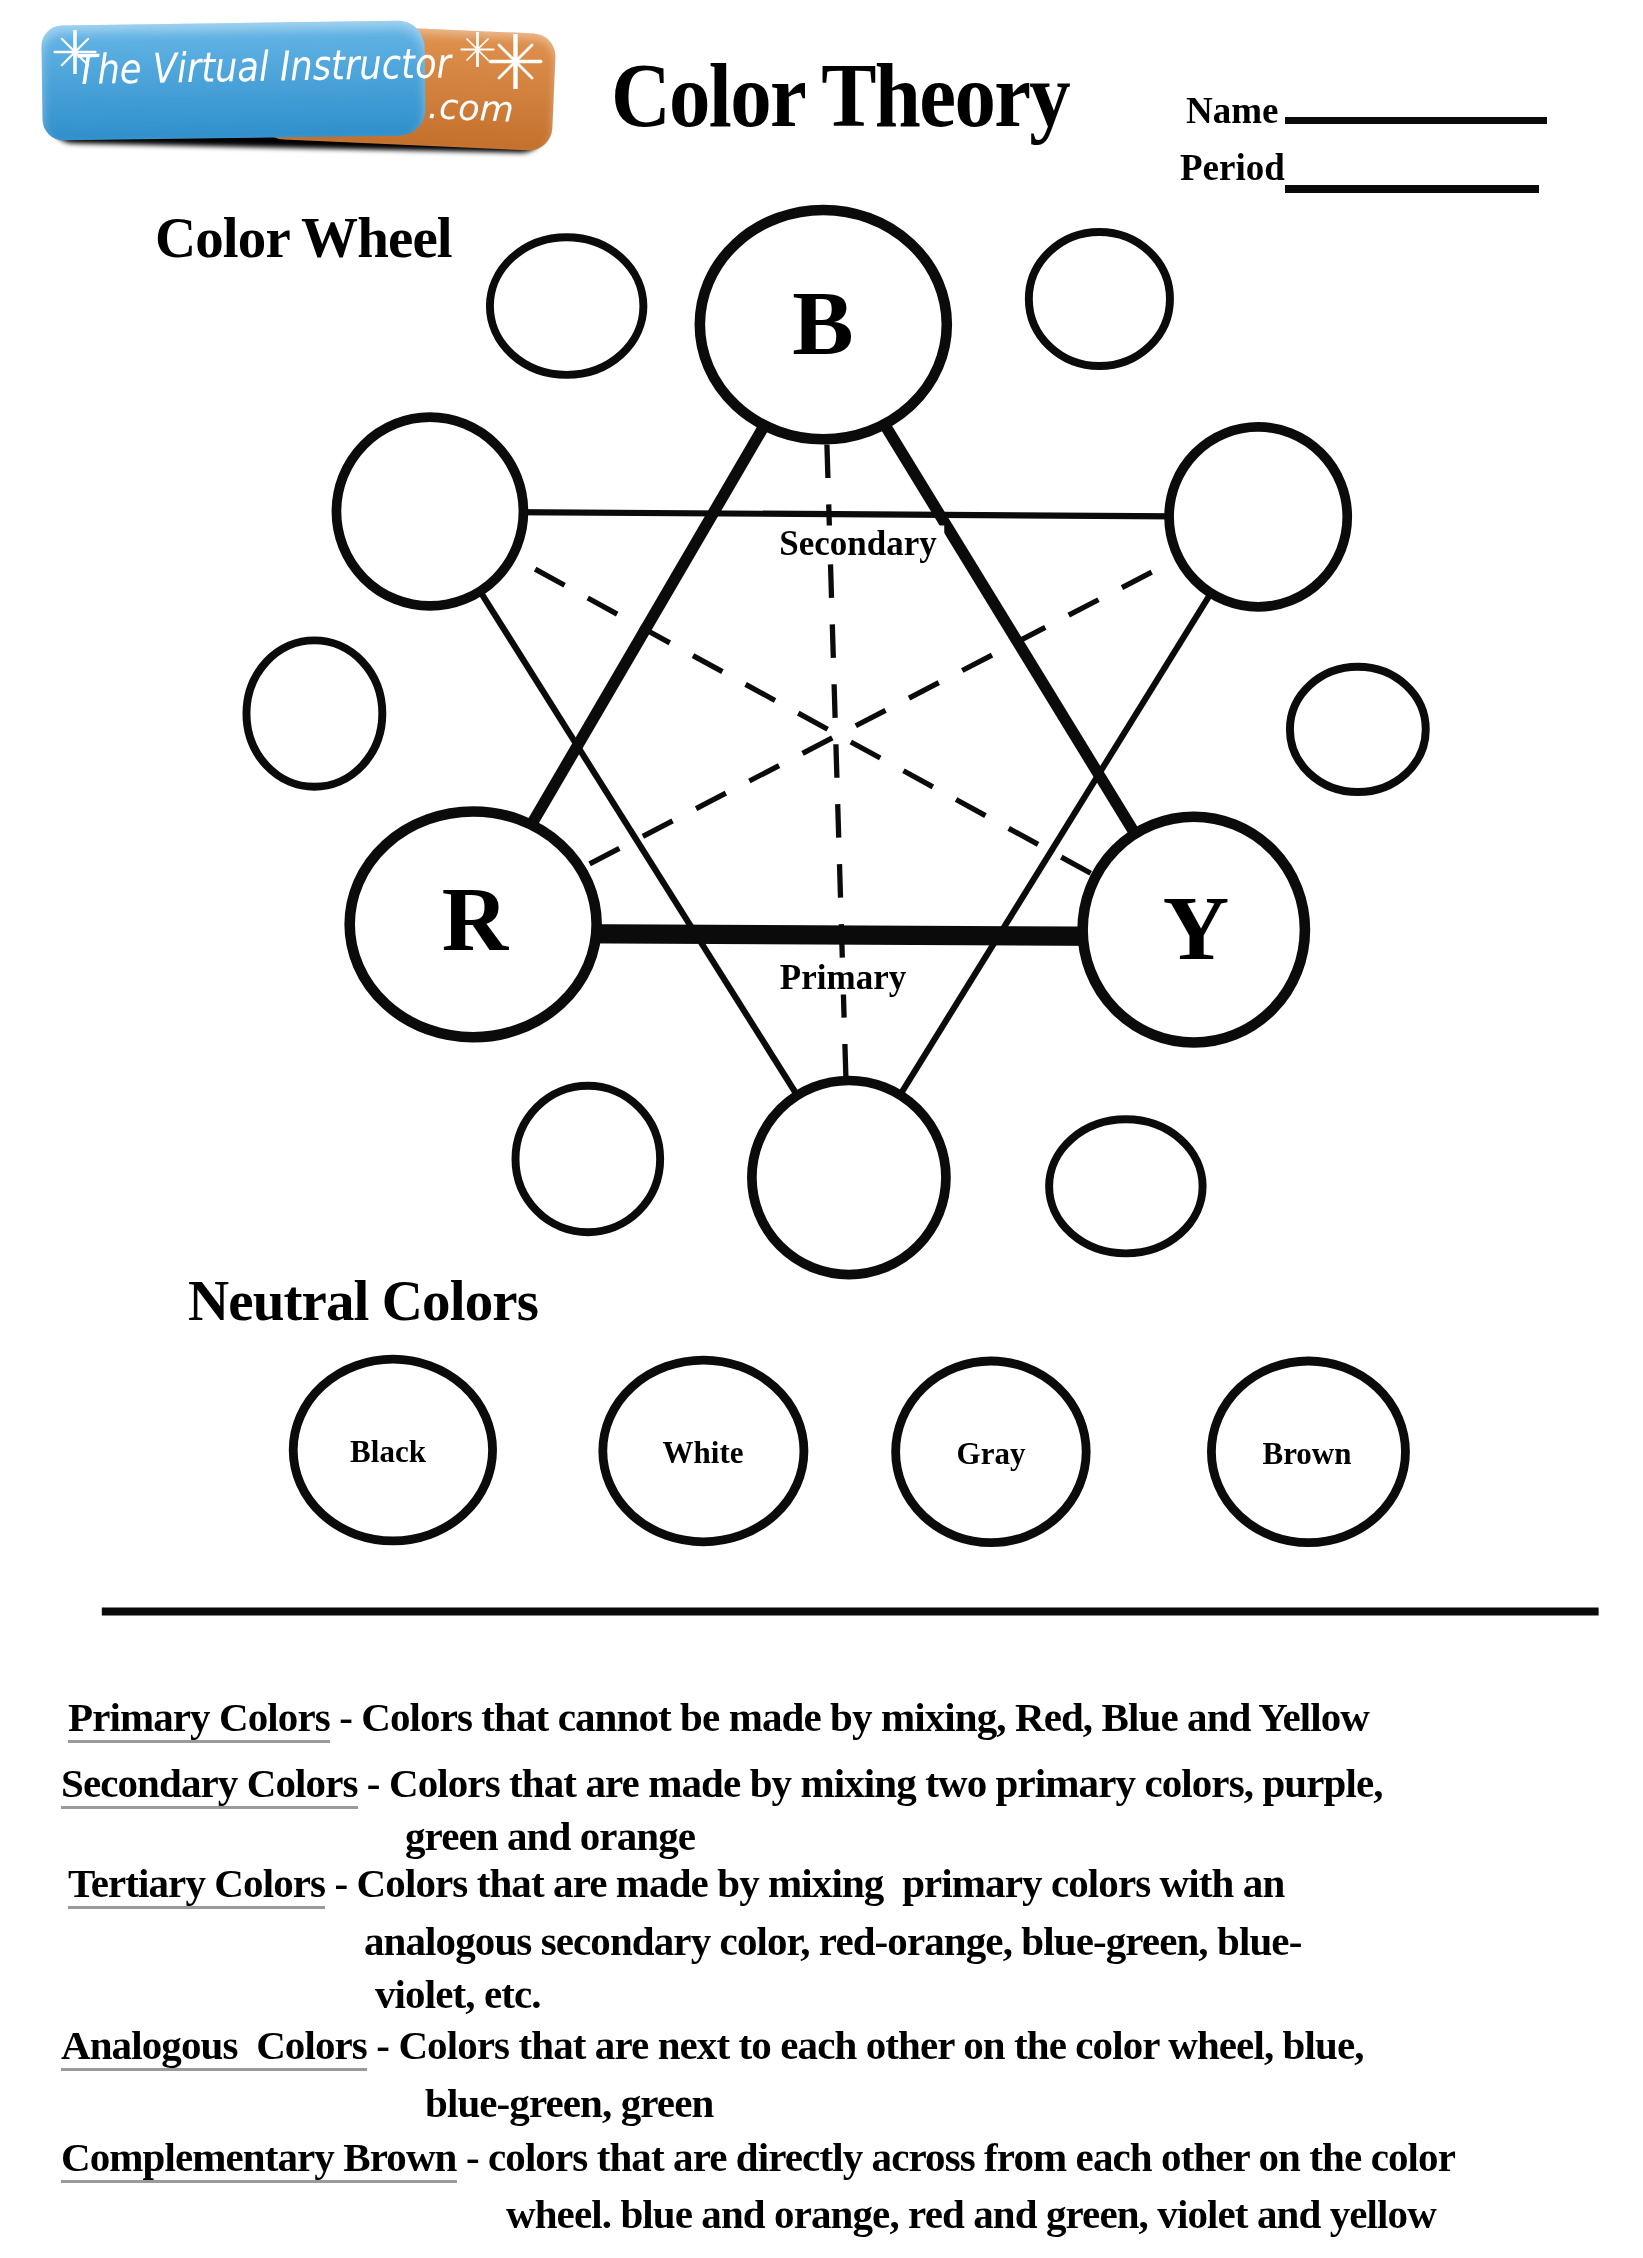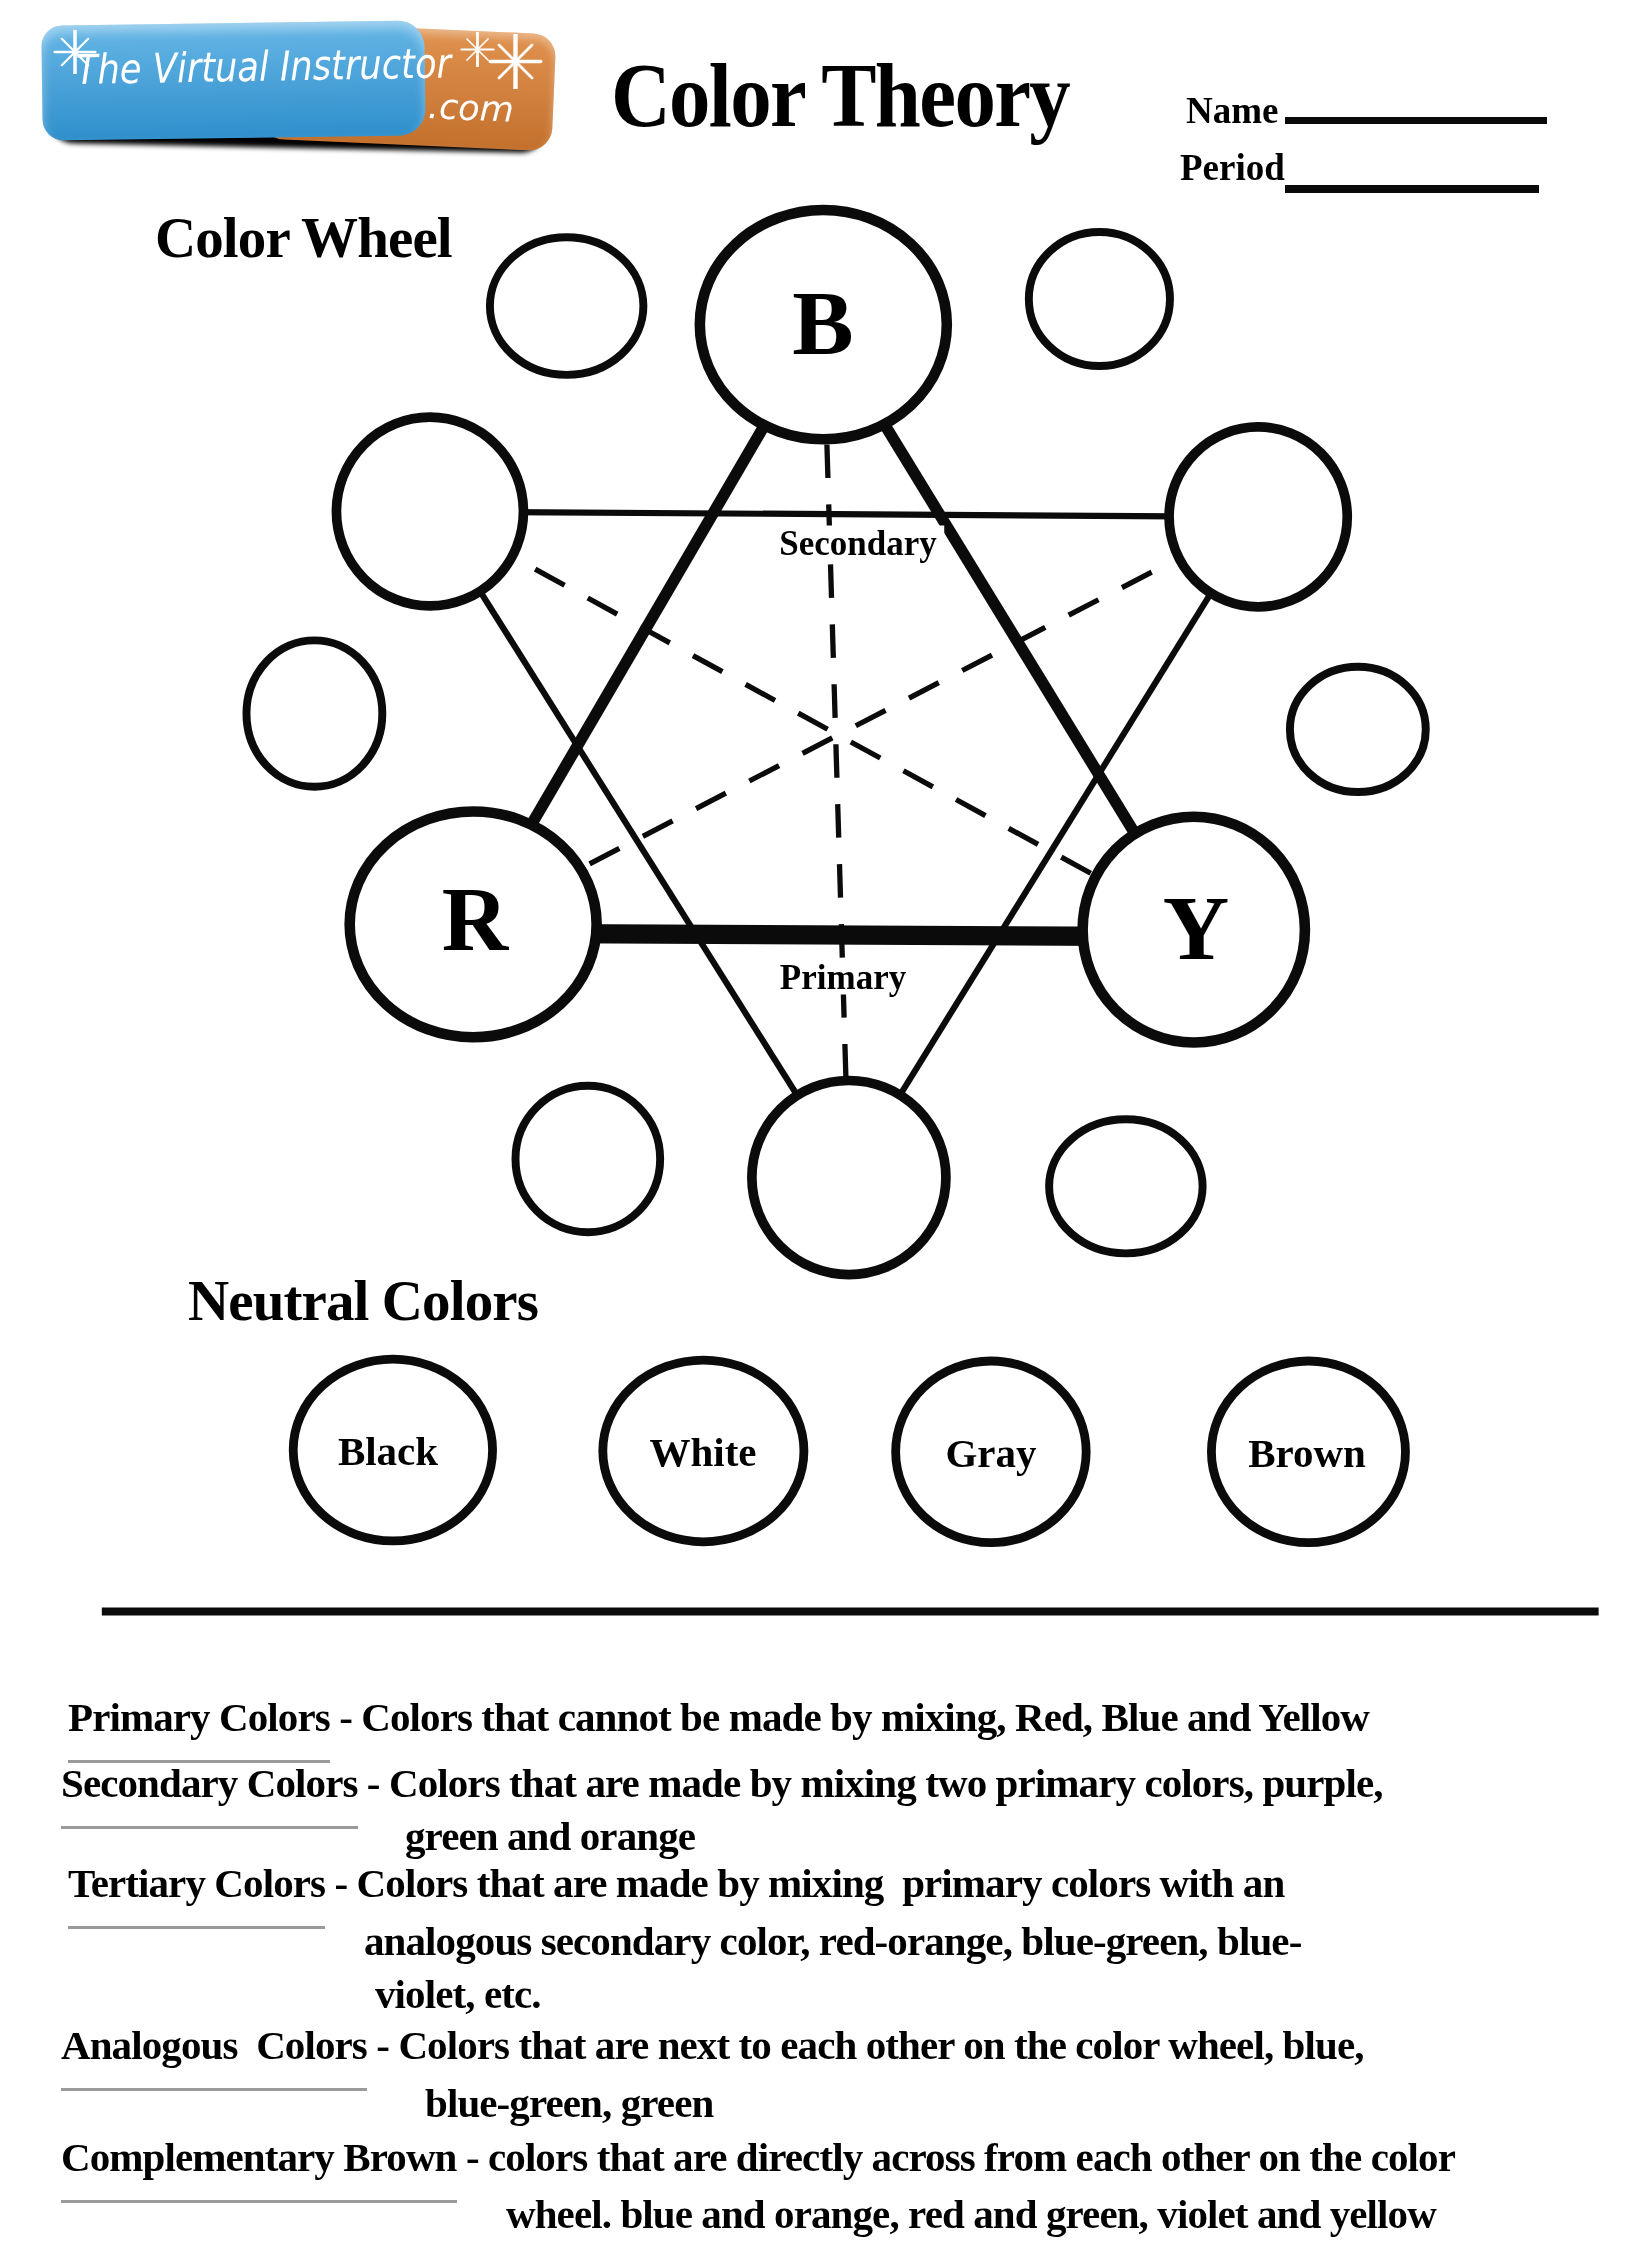--- a/index.html
+++ b/index.html
@@ -23,23 +23,23 @@
   
   .txt{position:absolute;z-index:2;white-space:nowrap;line-height:1;}
   .center{transform:translate(-50%,-50%);}
   .page-title{font-size:92px;font-weight:bold;letter-spacing:-1.8px;
     transform:translateX(-50%) scaleX(0.9);transform-origin:center top;}
   .h-section{font-size:57px;font-weight:bold;letter-spacing:-0.9px;}
   .field-label{font-size:37px;font-weight:bold;}
   .blank-line{position:absolute;background:#0a0a0a;z-index:2;}
   .wheel-letter{font-size:92px;font-weight:bold;z-index:2;}
   .tri-label{font-size:35px;font-weight:bold;background:#fff;padding:0 7px;z-index:2;}
-  .neutral-label{font-size:41px;font-weight:bold;z-index:2;}
+  .neutral-label{font-size:31px;font-weight:bold;z-index:2;}
   .def-line{font-size:41px;font-weight:bold;letter-spacing:-0.9px;z-index:2;}
-  .def-term{border-bottom:3.5px solid var(--underline-gray,#9a9a9a);padding-bottom:20px;}
+  .def-term{border-bottom:3.5px solid var(--underline-gray,#9a9a9a);padding-bottom:0;}
   
   #logo{position:absolute;left:42px;top:16px;width:529px;height:141px;z-index:3;}
   #logo .shadow{position:absolute;left:8.8px;top:30px;width:494px;height:102px;
     background:#000;border-radius:23px;transform:rotate(1.2deg);filter:blur(2.6px);}
   #logo .orange{position:absolute;left:221px;top:12.4px;width:291px;height:117px;
     border-radius:23px;transform:rotate(2.5deg);
     background:linear-gradient(180deg,var(--logo-orange,#e0924f) 0%,var(--logo-orange-dark,#c4702d) 100%);
     box-shadow:inset 0 5.3px 8.8px rgba(255,255,255,.35);}
   #logo .blue{position:absolute;left:0px;top:7px;width:383px;height:115px;
     border-radius:21px 26.5px 26.5px 21px;transform:rotate(-0.8deg);

